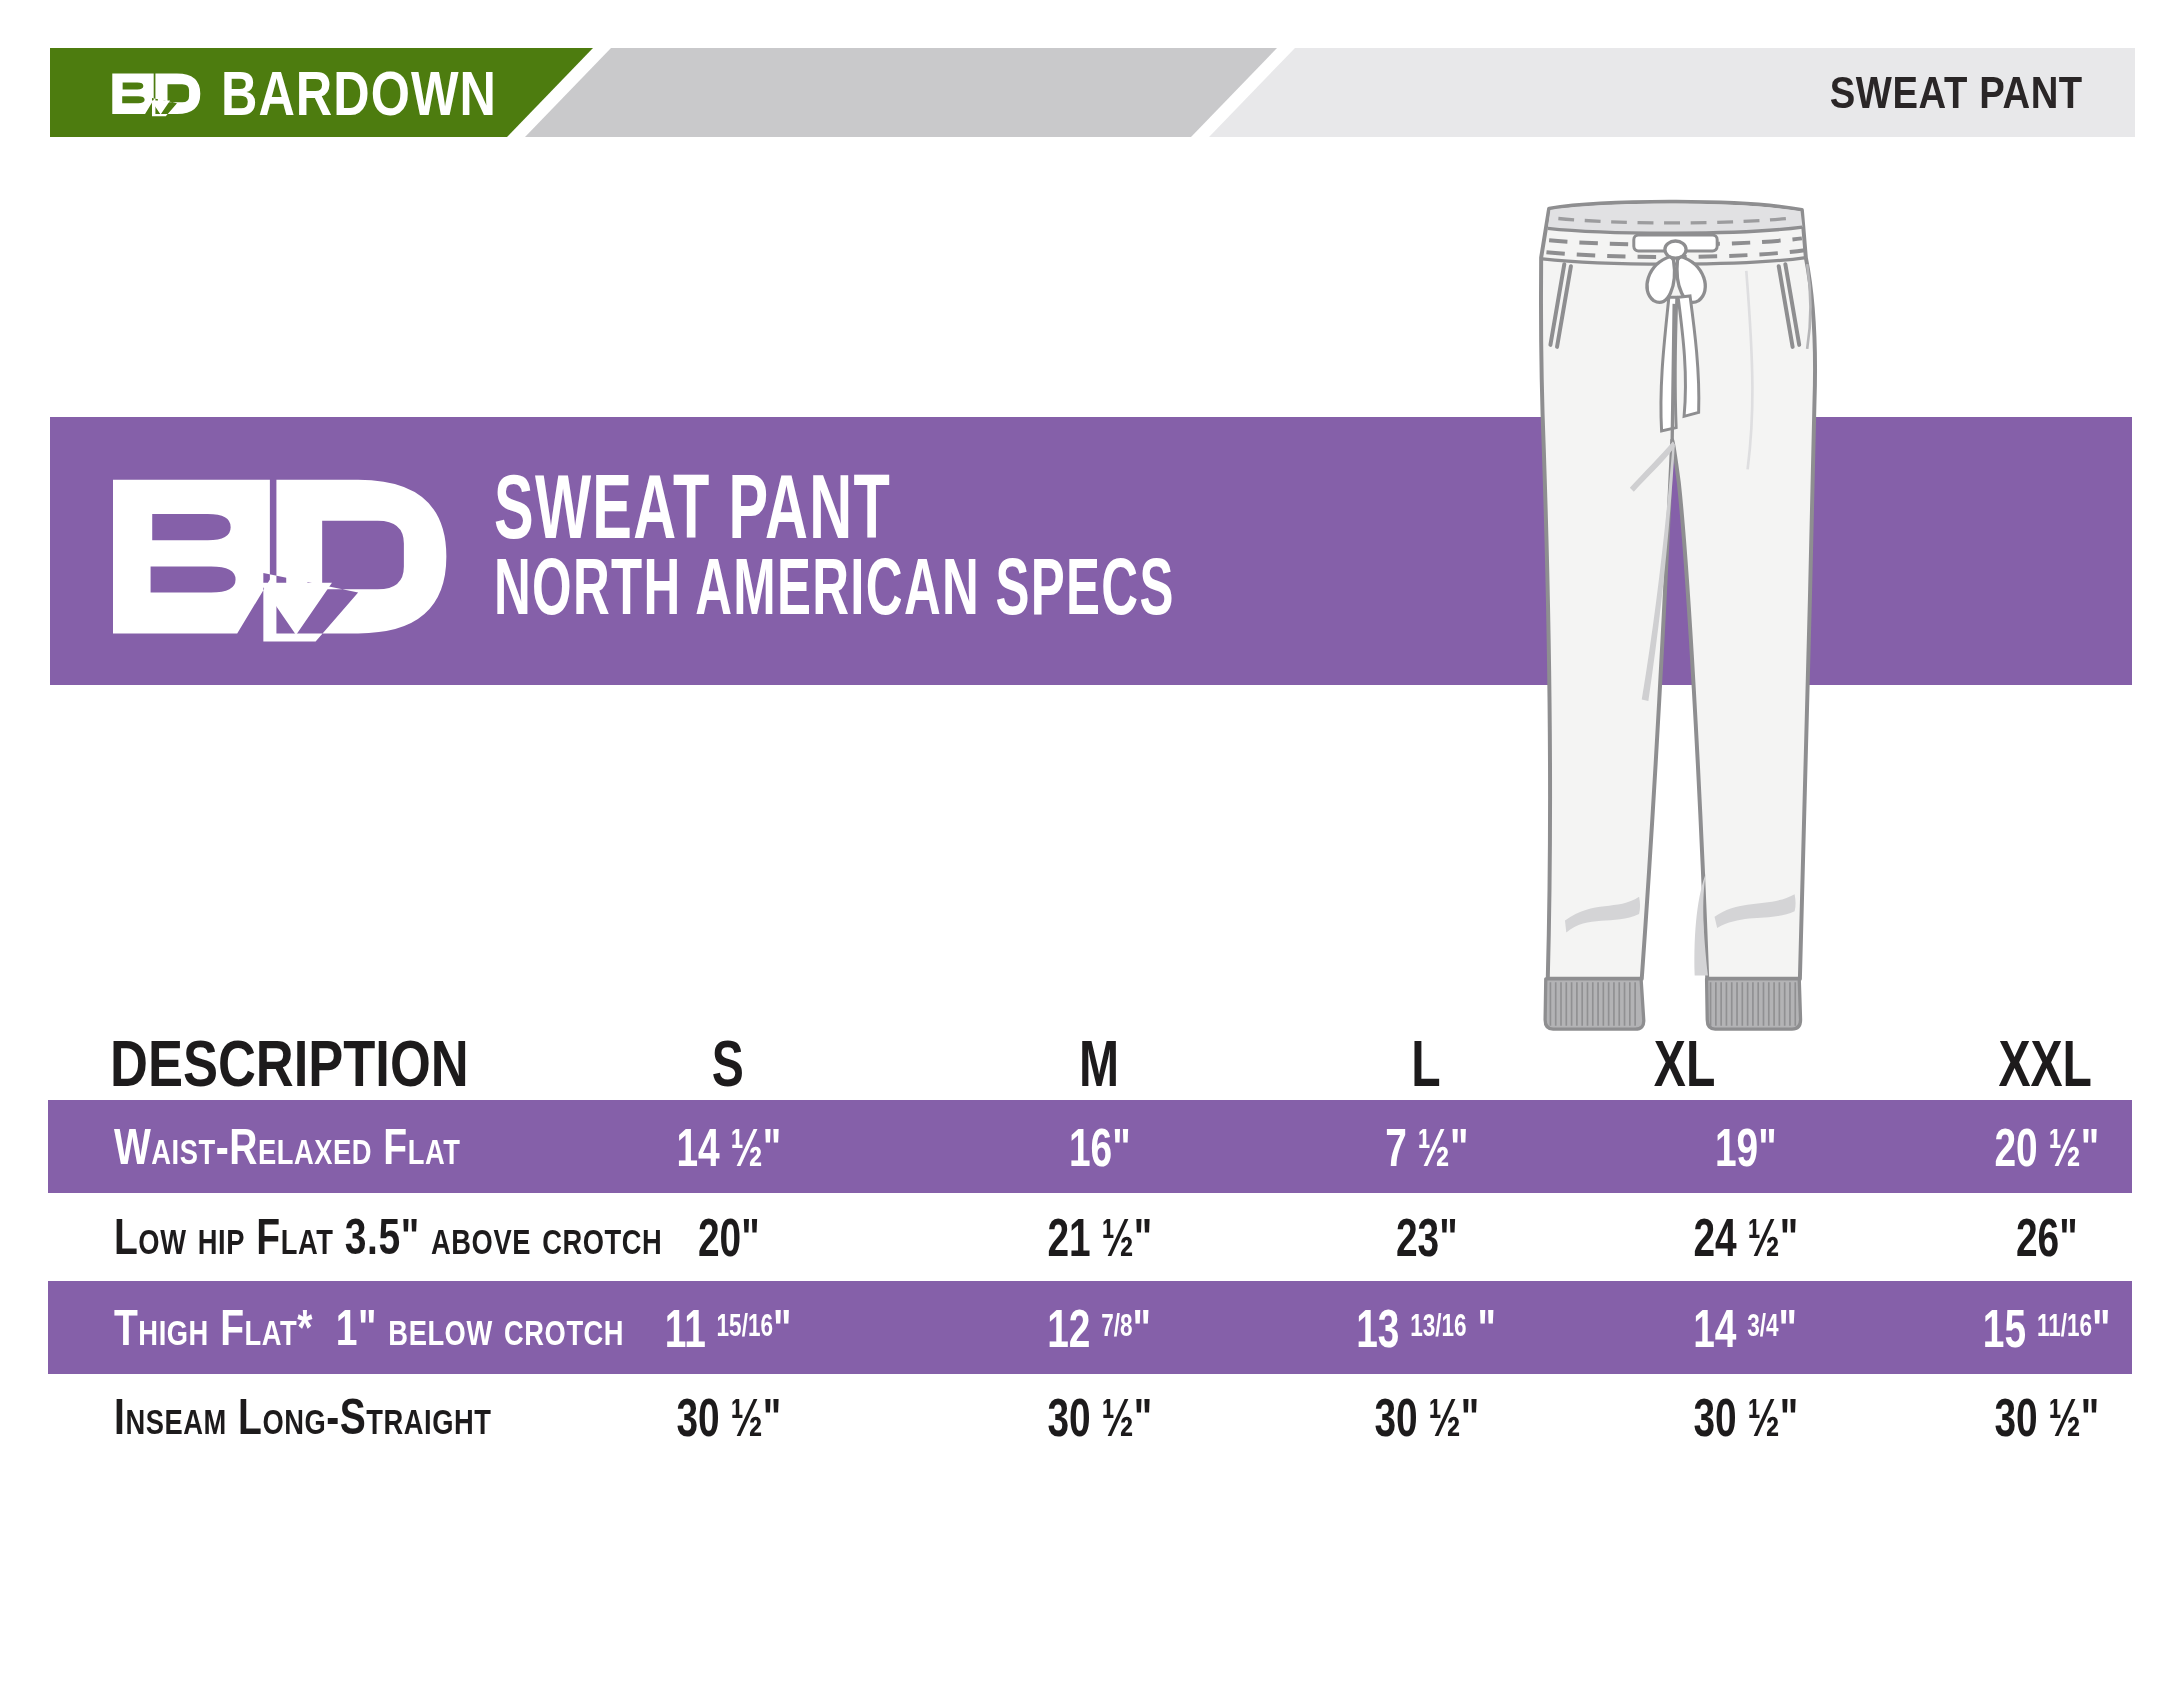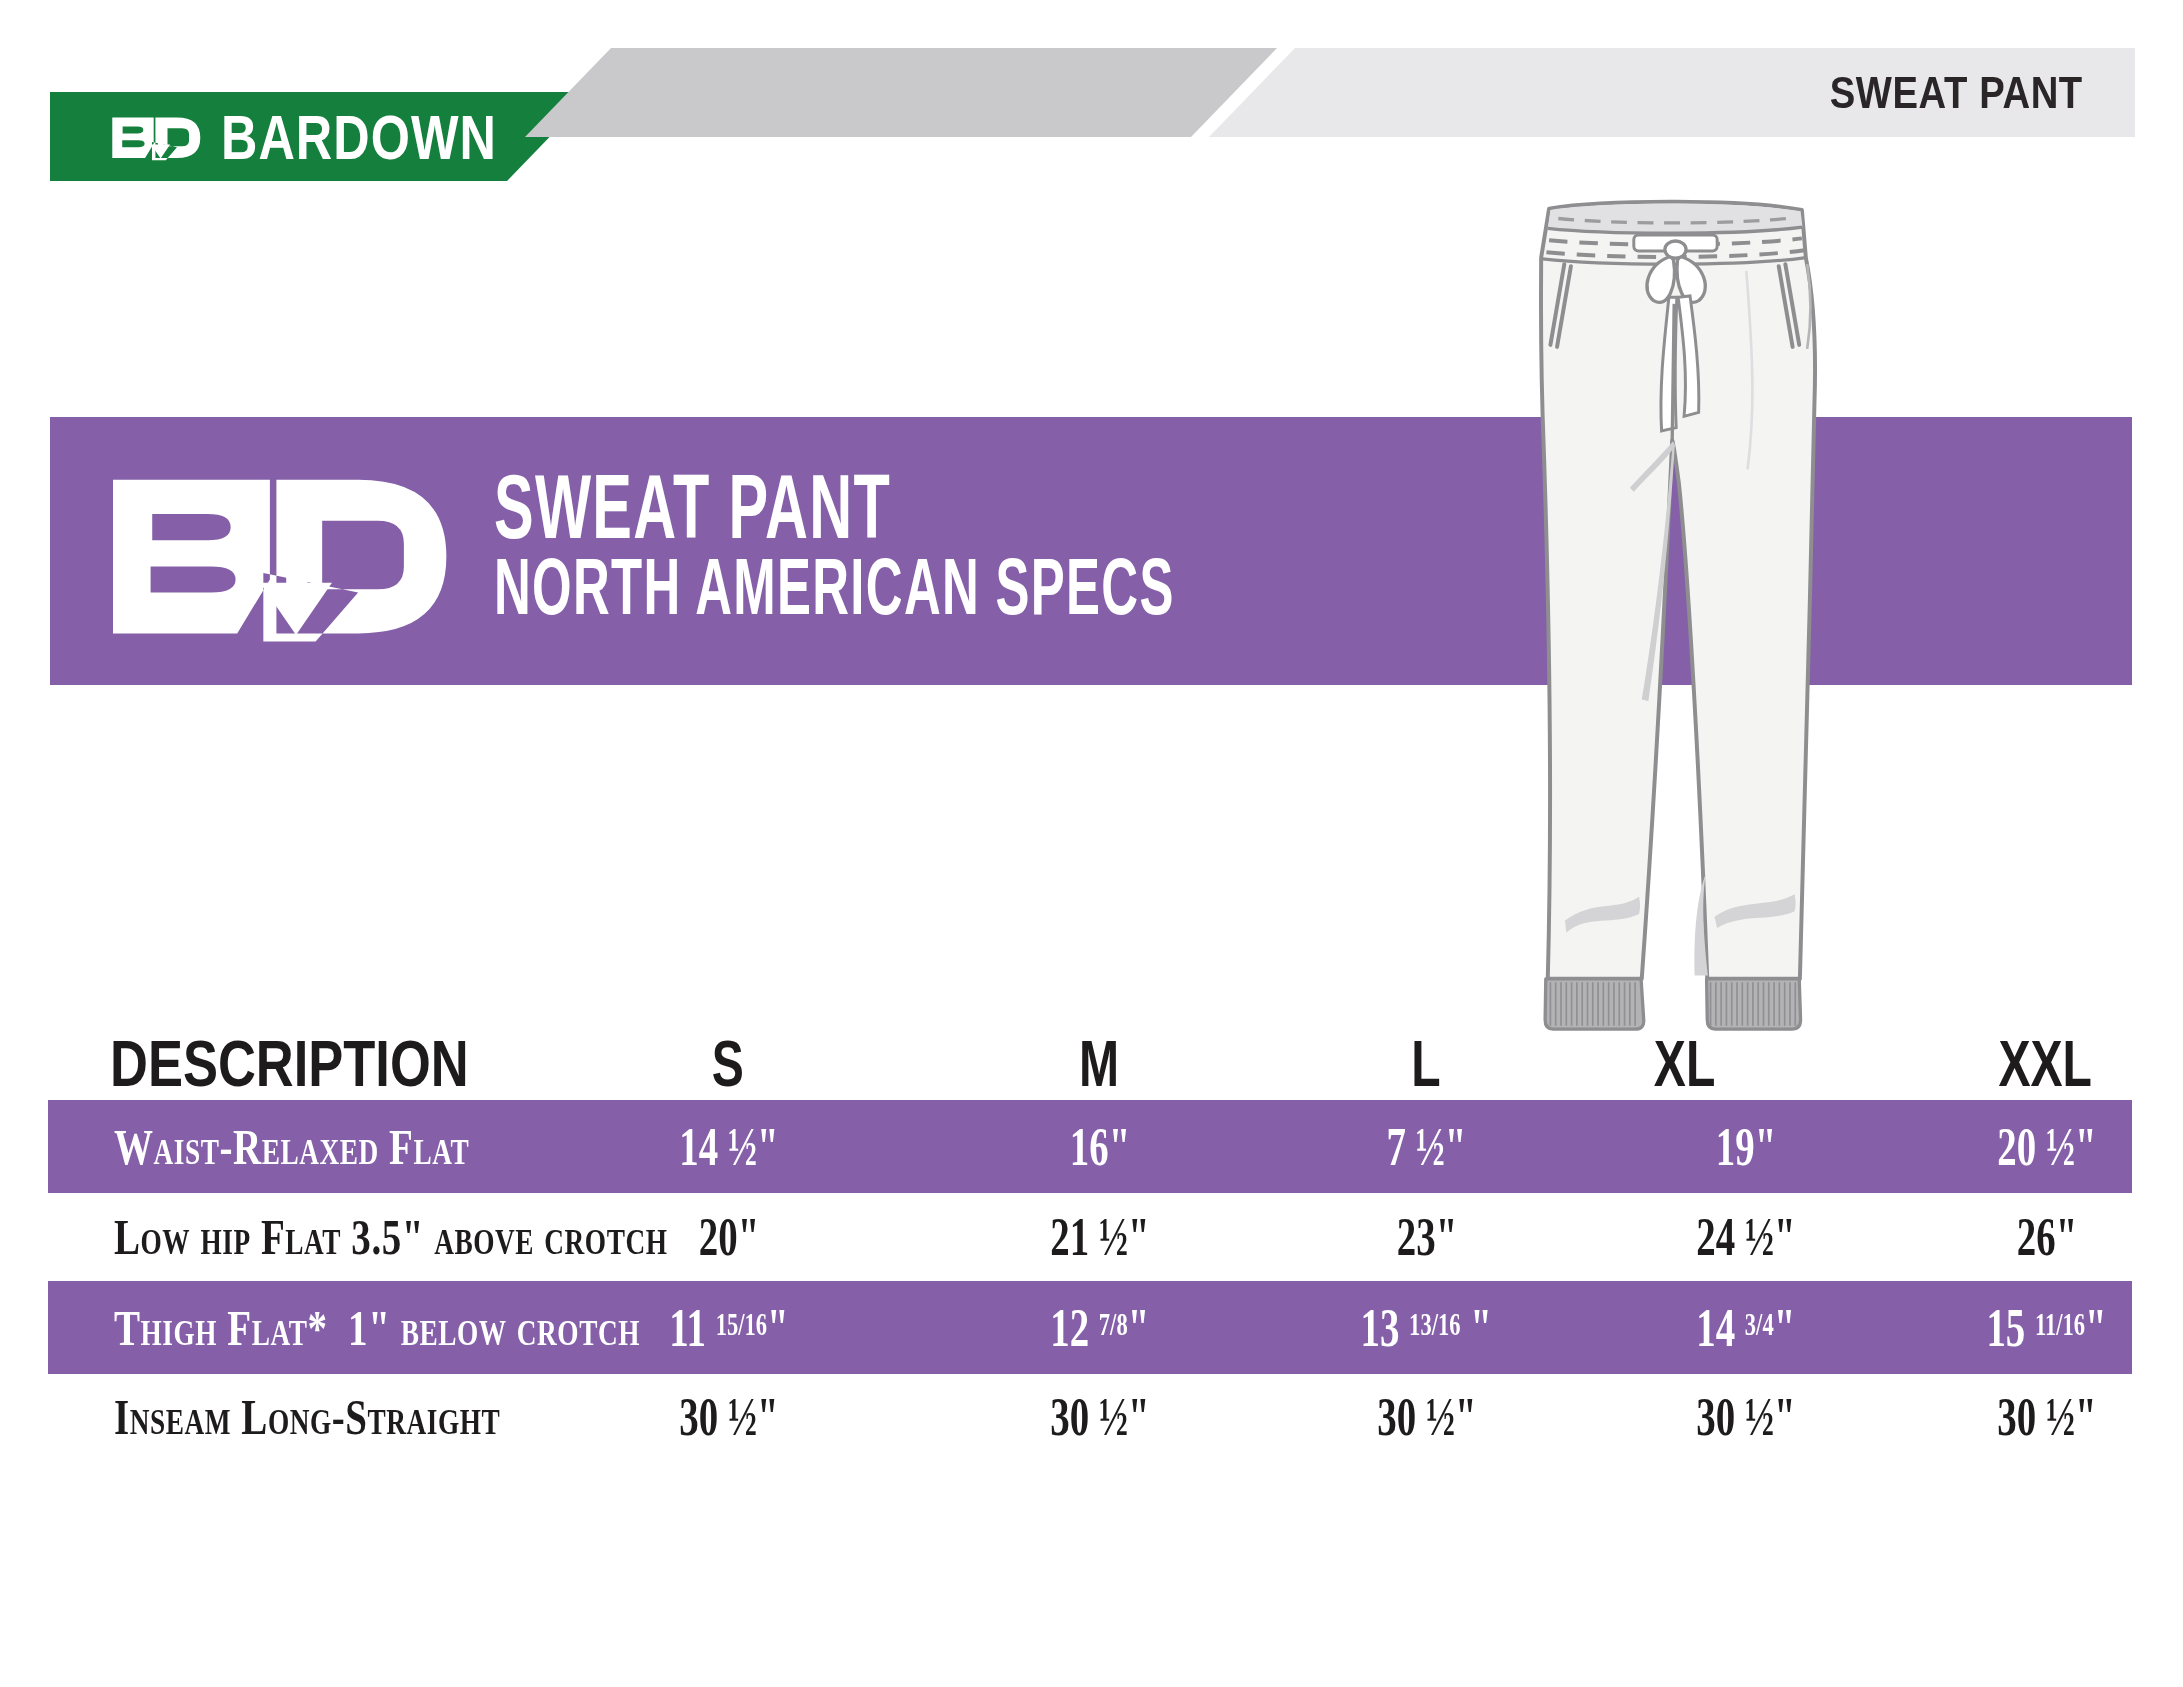--- a/index.html
+++ b/index.html
@@ -1,23 +1,23 @@
 <!DOCTYPE html>
 <html style="font-size:10.6px"><head>
 <meta charset="utf-8">
 <style>
   html,body{margin:0;padding:0;background:#ffffff;}
   body{width:2183px;height:1687px;position:relative;overflow:hidden;
        font-family:"Liberation Sans", sans-serif;color:#1d1b1c;}
   
   .topbar{position:absolute;left:0;top:48px;width:2183px;height:89px;}
   .seg{position:absolute;top:0;height:89px;}
-  .seg1{left:50px;width:543px;background:#15803d;
+  .seg1{left:50px;width:543px;background:#4d7c0f;
         clip-path:polygon(0 0,100% 0,calc(100% - 86px) 100%,0 100%);
-        display:flex;align-items:center;padding-left:62px;box-sizing:border-box;margin-top:44px;}
+        display:flex;align-items:center;padding-left:62px;box-sizing:border-box;}
   .seg2{left:525px;width:752px;background:#c9c9cb;
         clip-path:polygon(86px 0,100% 0,calc(100% - 86px) 100%,0 100%);}
   .seg3{left:1209px;width:926px;background:#e8e8ea;
         display:flex;align-items:center;justify-content:flex-end;
         padding-right:52px;box-sizing:border-box;
         clip-path:polygon(86px 0,100% 0,100% 100%,0 100%);}
   .brand-logo{width:89px;height:44px;fill:#ffffff;margin-top:4px;}
   .brand-name{color:#ffffff;font-weight:700;font-size:63px;letter-spacing:1.3px;
         margin-left:20px;transform:scaleX(.8);transform-origin:left center;white-space:pre;}
   .bar-product{color:#2a2627;font-weight:700;font-size:45px;letter-spacing:0.7px;
@@ -29,21 +29,21 @@
        color:#fff;letter-spacing:2px;transform:scaleX(.66);transform-origin:left top;white-space:pre;}
   .bt2{position:absolute;left:444px;top:130px;font-size:79px;line-height:79px;font-weight:700;
        color:#fff;letter-spacing:2px;transform:scaleX(.645);transform-origin:left top;white-space:pre;}
   
   .pants{position:absolute;left:1508px;top:198px;width:331px;height:847px;z-index:2;}
   
   .desc-h{position:absolute;left:110px;top:1029px;font-size:64px;line-height:70px;font-weight:700;
           transform:scaleX(.82);transform-origin:left top;white-space:pre;}
   .colh{position:absolute;top:1029px;width:331px;display:flex;justify-content:center;}
   .colh span{font-size:65px;line-height:70px;font-weight:700;transform:scaleX(.74);white-space:pre;}
-  .band{position:absolute;left:48px;width:2084px;z-index:1;font-family:Liberation Serif, serif;}
+  .band{position:absolute;left:48px;width:2084px;z-index:1;}
   .band.purple{background:#8560a9;color:#ffffff;}
   .band.plain{background:transparent;color:#1d1b1c;}
   .band > *{position:absolute;top:0;height:100%;display:flex;align-items:center;}
   .lbl{left:66px;font-size:50px;font-weight:700;font-variant:small-caps;letter-spacing:0.7px;
        transform:scaleX(.78);transform-origin:left center;white-space:pre;}
   .cell{width:331px;justify-content:center;}
   .val{font-size:54px;font-weight:700;transform:scaleX(.72);white-space:pre;}
   .val .fr{font-size:.58em;vertical-align:.34em;}
 </style>
 </head>

